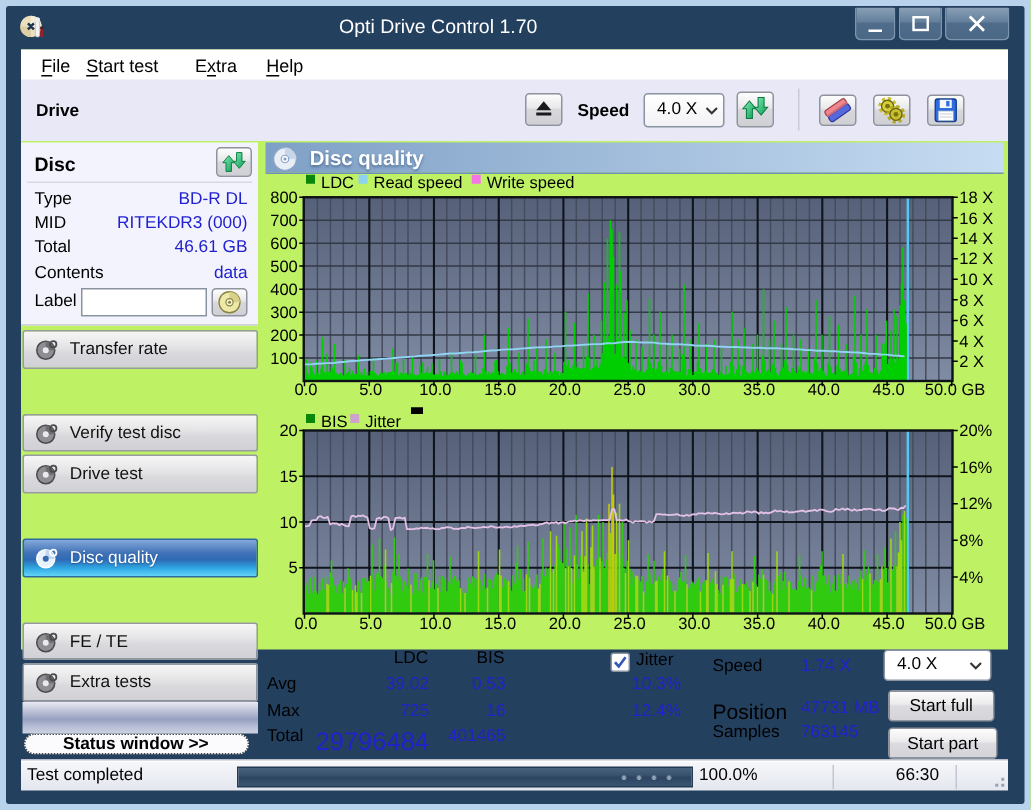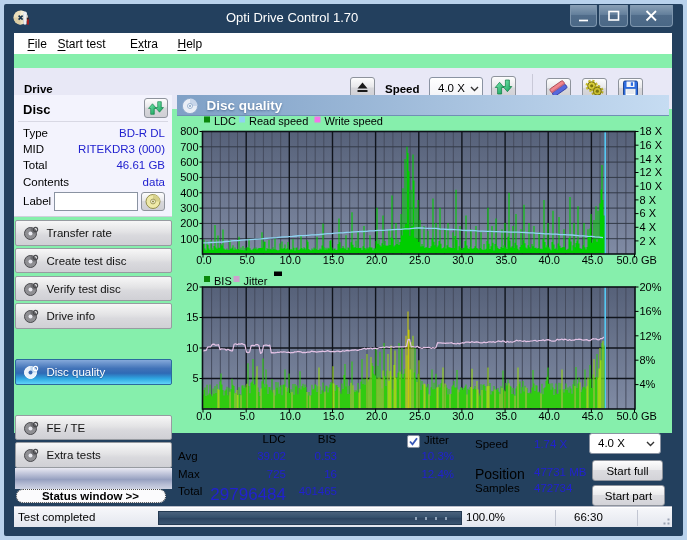--- a/index.html
+++ b/index.html
@@ -1,26 +1,26 @@
 <!DOCTYPE html>
 <html><head><meta charset="utf-8">
 <style>
 *{margin:0;padding:0;box-sizing:border-box}
 html,body{width:687px;height:540px;overflow:hidden}
 body{font-family:"Liberation Sans",sans-serif;font-size:11.5px;color:#000;background:#b9d2ec;position:relative}
 .abs{position:absolute}
 .blue{color:#2121cf}
 .frame{position:absolute;left:4px;top:4px;right:4px;bottom:4px;background:#23405e;border-radius:2px}
-.client{position:absolute;left:14px;top:33px;width:658px;height:400px;background:#86efac}
+.client{position:absolute;left:14px;top:33px;width:658px;height:400px;background:#bef264}
 .titletext{position:absolute;left:226px;top:10px;color:#fff;font-size:13px}
 .winbtn{position:absolute;top:4.5px;height:22px;border:1px solid #7d95ad;border-top:none;border-radius:0 0 4px 4px;background:linear-gradient(#8aa0b6,#64809c 45%,#506c8a 50%,#4a6886)}
 .menubar{position:absolute;left:0;top:0;width:658px;height:21px;background:#fff}
 .menubar>span{position:absolute;top:3.5px;font-size:12px}
 .mn{text-decoration:underline;text-underline-offset:1.5px}
-.toolbar{position:absolute;left:0;top:35px;width:658px;height:41px;background:#e8e8f6}
+.toolbar{position:absolute;left:0;top:20px;width:658px;height:41px;background:#e8e8f6}
 .combo{position:absolute;background:linear-gradient(#fff,#f2f2f6);border:1px solid #8a93a2;border-radius:3px}
 .tbtn{position:absolute;background:linear-gradient(#fdfdfd,#e8e8ea 45%,#d8d8dc 50%,#cfcfd4);border:1px solid #8e939c;border-radius:3px}
 .chev{position:absolute;width:9px;height:6px}
 .panel{position:absolute;left:0;top:62px;width:158px;height:122px;background:#f3f3fd;border-bottom:1px solid #d0d0dc}
 .sbtn{position:absolute;left:0.5px;width:157px;height:25.5px;background:linear-gradient(#f7f7f7,#e3e3e5 45%,#d9d9dd 60%,#d0d0d5);border:1px solid #979ba1;border-radius:2px;color:#111}
 .sbtn .txt{position:absolute;left:31px;top:6px;font-size:11.5px}
 .sbtnsel{background:linear-gradient(#85a9da,#4273b8 35%,#2f6ab5 55%,#2fa7e2 78%,#62d4f8);border:1px solid #2b6a9e;color:#fff}
 .statusbtn{position:absolute;left:1.5px;top:455.5px;width:150px;height:14px;background:#fbfbfd;border:1px dotted #4a4a4a;border-radius:7px;text-align:center;font-weight:bold;font-size:11.5px;line-height:12px}
 .charthdr{position:absolute;left:163px;top:62px;width:492px;height:21px;background:linear-gradient(90deg,#7fa0c6,#c6dcf2);border-bottom:1px solid #7090b4}
 .charthdr .t{position:absolute;left:29.5px;top:3px;color:#fff;font-weight:bold;font-size:13.5px;text-shadow:0 1px 2px rgba(40,70,110,.55)}
@@ -150,46 +150,37 @@
  </div>
  <div class="sbtn" style="top:187px">
       <svg style="position:absolute;left:7px;top:5px" width="16" height="15" viewBox="0 0 16 15">
  <circle cx="7.5" cy="7.5" r="6" fill="#8f8f93" stroke="#4a4a4e" stroke-width="1"></circle>
  <path d="M7.5 1.5A6 6 0 0 1 13.5 7.5L7.5 7.5Z" fill="#6e6e72"></path>
  <circle cx="7.5" cy="7.5" r="2" fill="#e9e9f0"></circle>
  <circle cx="12.5" cy="3.5" r="2.1" fill="none" stroke="#4a4a4e" stroke-width="1.2"></circle>
 </svg>
       <span class="txt" style="">Transfer rate</span>
     </div>
-<div class="sbtn" style="top:214.8px">
-      <svg style="position:absolute;left:7px;top:5px" width="16" height="15" viewBox="0 0 16 15">
- <circle cx="7.5" cy="7.5" r="6" fill="#8f8f93" stroke="#4a4a4e" stroke-width="1"></circle>
- <path d="M7.5 1.5A6 6 0 0 1 13.5 7.5L7.5 7.5Z" fill="#6e6e72"></path>
- <circle cx="7.5" cy="7.5" r="2" fill="#e9e9f0"></circle>
- <circle cx="12.5" cy="3.5" r="2.1" fill="none" stroke="#4a4a4e" stroke-width="1.2"></circle>
-</svg>
-      <span class="txt" style="">Create test disc</span>
-    </div>
 <div class="sbtn" style="top:242.6px">
       <svg style="position:absolute;left:7px;top:5px" width="16" height="15" viewBox="0 0 16 15">
  <circle cx="7.5" cy="7.5" r="6" fill="#8f8f93" stroke="#4a4a4e" stroke-width="1"></circle>
  <path d="M7.5 1.5A6 6 0 0 1 13.5 7.5L7.5 7.5Z" fill="#6e6e72"></path>
  <circle cx="7.5" cy="7.5" r="2" fill="#e9e9f0"></circle>
  <circle cx="12.5" cy="3.5" r="2.1" fill="none" stroke="#4a4a4e" stroke-width="1.2"></circle>
 </svg>
       <span class="txt" style="">Verify test disc</span>
     </div>
 <div class="sbtn" style="top:270.4px">
       <svg style="position:absolute;left:7px;top:5px" width="16" height="15" viewBox="0 0 16 15">
  <circle cx="7.5" cy="7.5" r="6" fill="#8f8f93" stroke="#4a4a4e" stroke-width="1"></circle>
  <path d="M7.5 1.5A6 6 0 0 1 13.5 7.5L7.5 7.5Z" fill="#6e6e72"></path>
  <circle cx="7.5" cy="7.5" r="2" fill="#e9e9f0"></circle>
  <circle cx="12.5" cy="3.5" r="2.1" fill="none" stroke="#4a4a4e" stroke-width="1.2"></circle>
 </svg>
-      <span class="txt" style="">Drive info</span>
+      <span class="txt" style="">Drive test</span>
     </div>
 <div class="sbtn sbtnsel" style="top:326px">
       <svg style="position:absolute;left:7px;top:5px" width="16" height="15" viewBox="0 0 16 15">
  <circle cx="7.5" cy="7.5" r="6" fill="#e8f2fc" stroke="#fff" stroke-width="1"></circle>
  <path d="M7.5 1.5A6 6 0 0 1 13.5 7.5L7.5 7.5Z" fill="#bcd6f0"></path>
  <circle cx="7.5" cy="7.5" r="2" fill="#3a69b0"></circle>
  <circle cx="12.5" cy="3.5" r="2.1" fill="none" stroke="#fff" stroke-width="1.2"></circle>
 </svg>
       <span class="txt" style="color:#fff;text-shadow:0 1px 1px rgba(20,60,120,.6)">Disc quality</span>
     </div>
@@ -329,31 +320,31 @@
 <div class="axlbl blue" style="left:520px;top:405px;font-size:11.5px">1.74 X</div>
 <div class="combo" style="left:575px;top:400px;width:72px;height:21px;background:#fff">
       <span style="position:absolute;left:8px;top:3px">4.0 X</span>
       <svg class="chev" style="left:56px;top:7px" viewBox="0 0 9 6">
         <path d="M1 1l3.5 3.5L8 1" stroke="#333" stroke-width="1.4" fill="none"></path>
       </svg>
     </div>
 <div class="axlbl" style="left:461px;top:433px;font-size:14px">Position</div>
 <div class="axlbl blue" style="left:520px;top:433px;font-size:11.5px">47731 MB</div>
 <div class="axlbl" style="left:461px;top:448.5px;font-size:11.5px">Samples</div>
-<div class="axlbl blue" style="left:520px;top:448.5px;font-size:11.5px">472734</div>
+<div class="axlbl blue" style="left:520px;top:448.5px;font-size:11.5px">763145</div>
 <div class="btn2" style="left:578px;top:426.5px;width:71px;height:21.5px;line-height:20px">Start full</div>
 <div class="btn2" style="left:578px;top:451.5px;width:73px;height:21.5px;line-height:20px">Start part</div>
  <div class="statusbar">
    <span style="position:absolute;left:4px;top:3px">Test completed</span>
    <div style="position:absolute;left:144px;top:3px;width:304px;height:14px;background:linear-gradient(#4a617c,#35506c 45%,#2c4360 50%,#3a5571);border:1px solid #243a52">
      <div style="position:absolute;right:8px;top:5px;width:42px;height:3px;background:radial-gradient(circle 1.5px, #90a2b8 1.4px, transparent 1.5px);background-size:10px 3px"></div>
    </div>
    <span style="position:absolute;left:452px;top:3px">100.0%</span>
    <div style="position:absolute;left:541px;top:2px;width:1px;height:16px;background:#c2c6d2"></div>
-   <span style="position:absolute;left:560px;top:3px;width:52px;">66:30</span>
+   <span style="position:absolute;left:560px;top:3px;width:52px;text-align:right">66:30</span>
    <div style="position:absolute;left:623px;top:2px;width:1px;height:16px;background:#c2c6d2"></div>
    <svg style="position:absolute;right:1px;bottom:1px" width="12" height="12" viewBox="0 0 12 12">
         <g fill="#9aa2b2">
           <rect x="8.5" y="8.5" width="2" height="2"></rect>
           <rect x="4.5" y="8.5" width="2" height="2"></rect>
           <rect x="8.5" y="4.5" width="2" height="2"></rect>
         </g>
       </svg>
  </div>
 </div>

